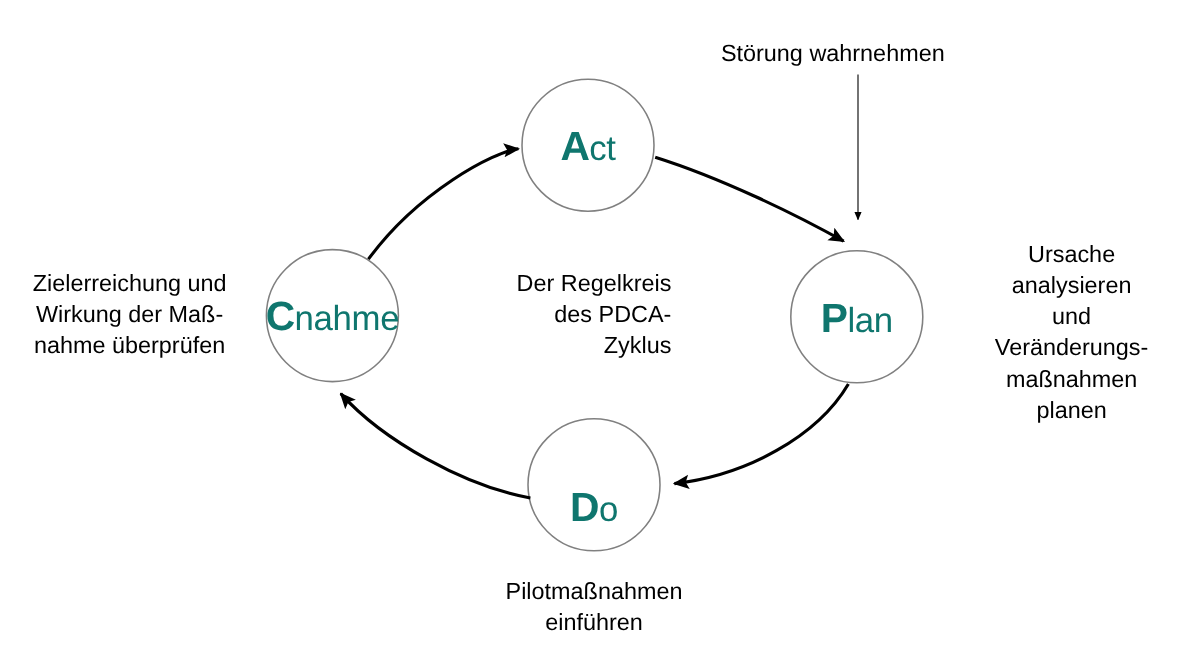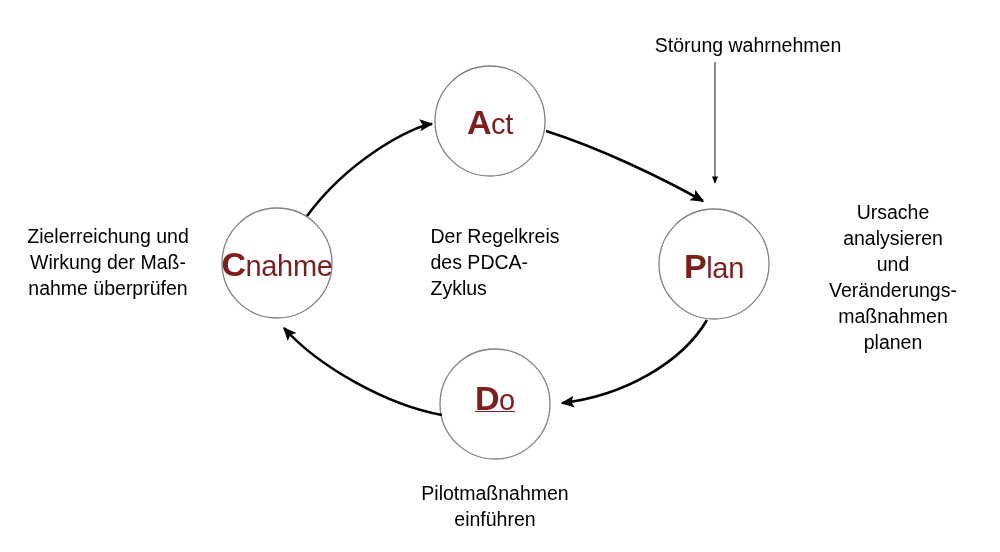--- a/index.html
+++ b/index.html
@@ -26,42 +26,42 @@
     top: 0;
     width: 1000px;
     height: 552px;
   }
   .node-label {
     position: absolute;
     text-align: center;
     white-space: nowrap;
     line-height: 1;
     transform: translate(-50%, -50%);
-    color: #7f1d1d;
+    color: #0f766e;
   }
   .node-label .cap {
     font-weight: bold;
     font-size: 34px;
     letter-spacing: -0.5px;
   }
   .node-label .rest {
     font-weight: normal;
     font-size: 29px;
     letter-spacing: -0.3px;
   }
   .caption {
     position: absolute;
     color: #000000;
     font-size: 19.5px;
     line-height: 1.33;
     white-space: pre-line;
     text-align: center;
   }
   .caption.center-block {
-    text-align: left;
+    text-align: right;
     transform: translate(-50%, -50%);
   }
   .caption.c-top {
     transform: translate(-50%, 0);
   }
   .caption.c-bottom {
     transform: translate(-50%, 0);
   }
   .caption.c-left {
     text-align: center;
@@ -104,34 +104,34 @@
   </svg>
 
   <div class="node-label" style="left:490px; top:122px;">
     <span class="cap">A</span><span class="rest">ct</span>
   </div>
 
   <div class="node-label" style="left:714px; top:266px;">
     <span class="cap">P</span><span class="rest">lan</span>
   </div>
 
-  <div class="node-label" style="left:495px; top:398px;text-decoration:underline;">
+  <div class="node-label" style="left:495px; top:423px;">
     <span class="cap">D</span><span class="rest">o</span>
   </div>
 
   <div class="node-label" style="left:277px; top:264px;">
     <span class="cap">C</span><span class="rest">nahme</span>
   </div>
 
   <div class="caption center-block" style="left:495px; top:263px;">Der Regelkreis
 des PDCA-
 Zyklus</div>
 
 
-  <div class="caption c-top" style="left:748px; top:33px;">Störung wahrnehmen</div>
+  <div class="caption c-top" style="left:694px; top:33px;">Störung wahrnehmen</div>
 
   <div class="caption c-right" style="left:893px; top:263px;margin-top:15px;">Ursache
 analysieren und
 Veränderungs-
 maßnahmen
 planen</div>
 
   <div class="caption c-left" style="left:108px; top:263px;">Zielerreichung und
 Wirkung der Maß-
 nahme überprüfen</div>

